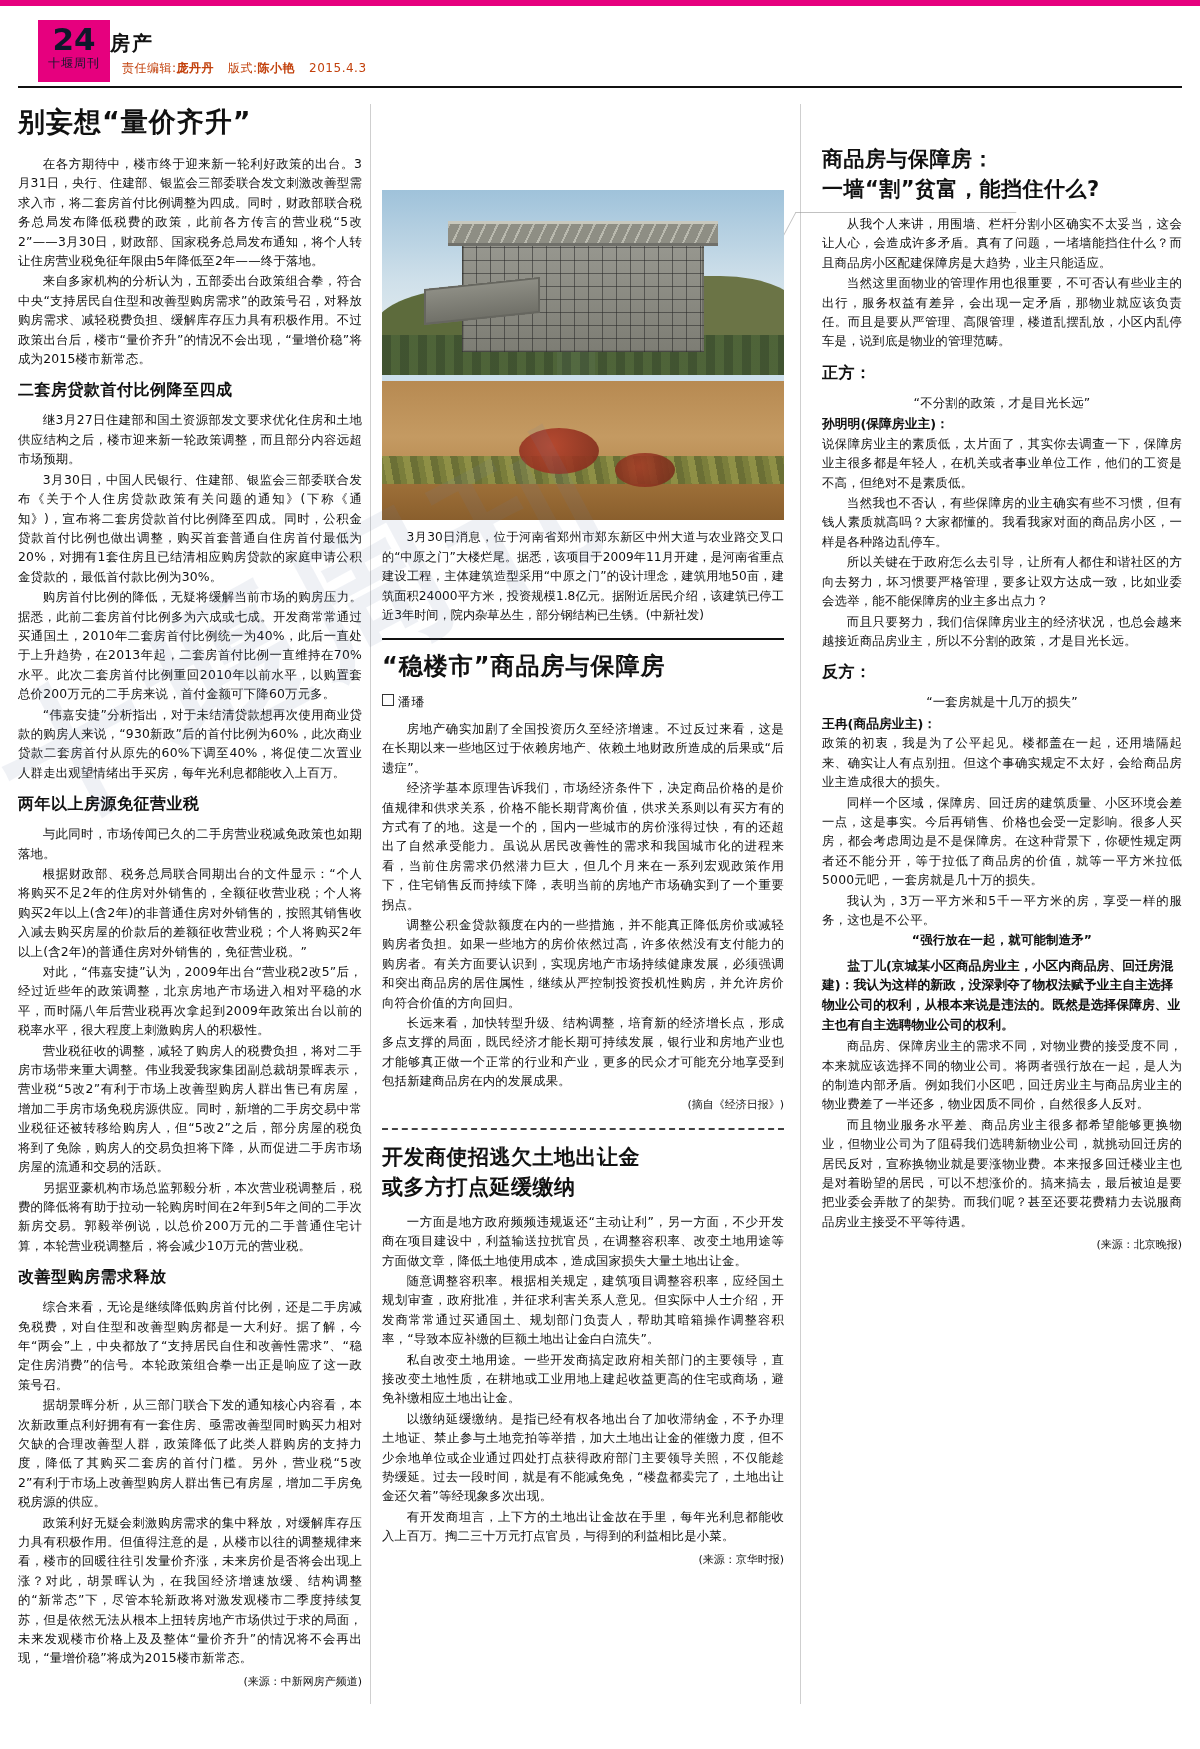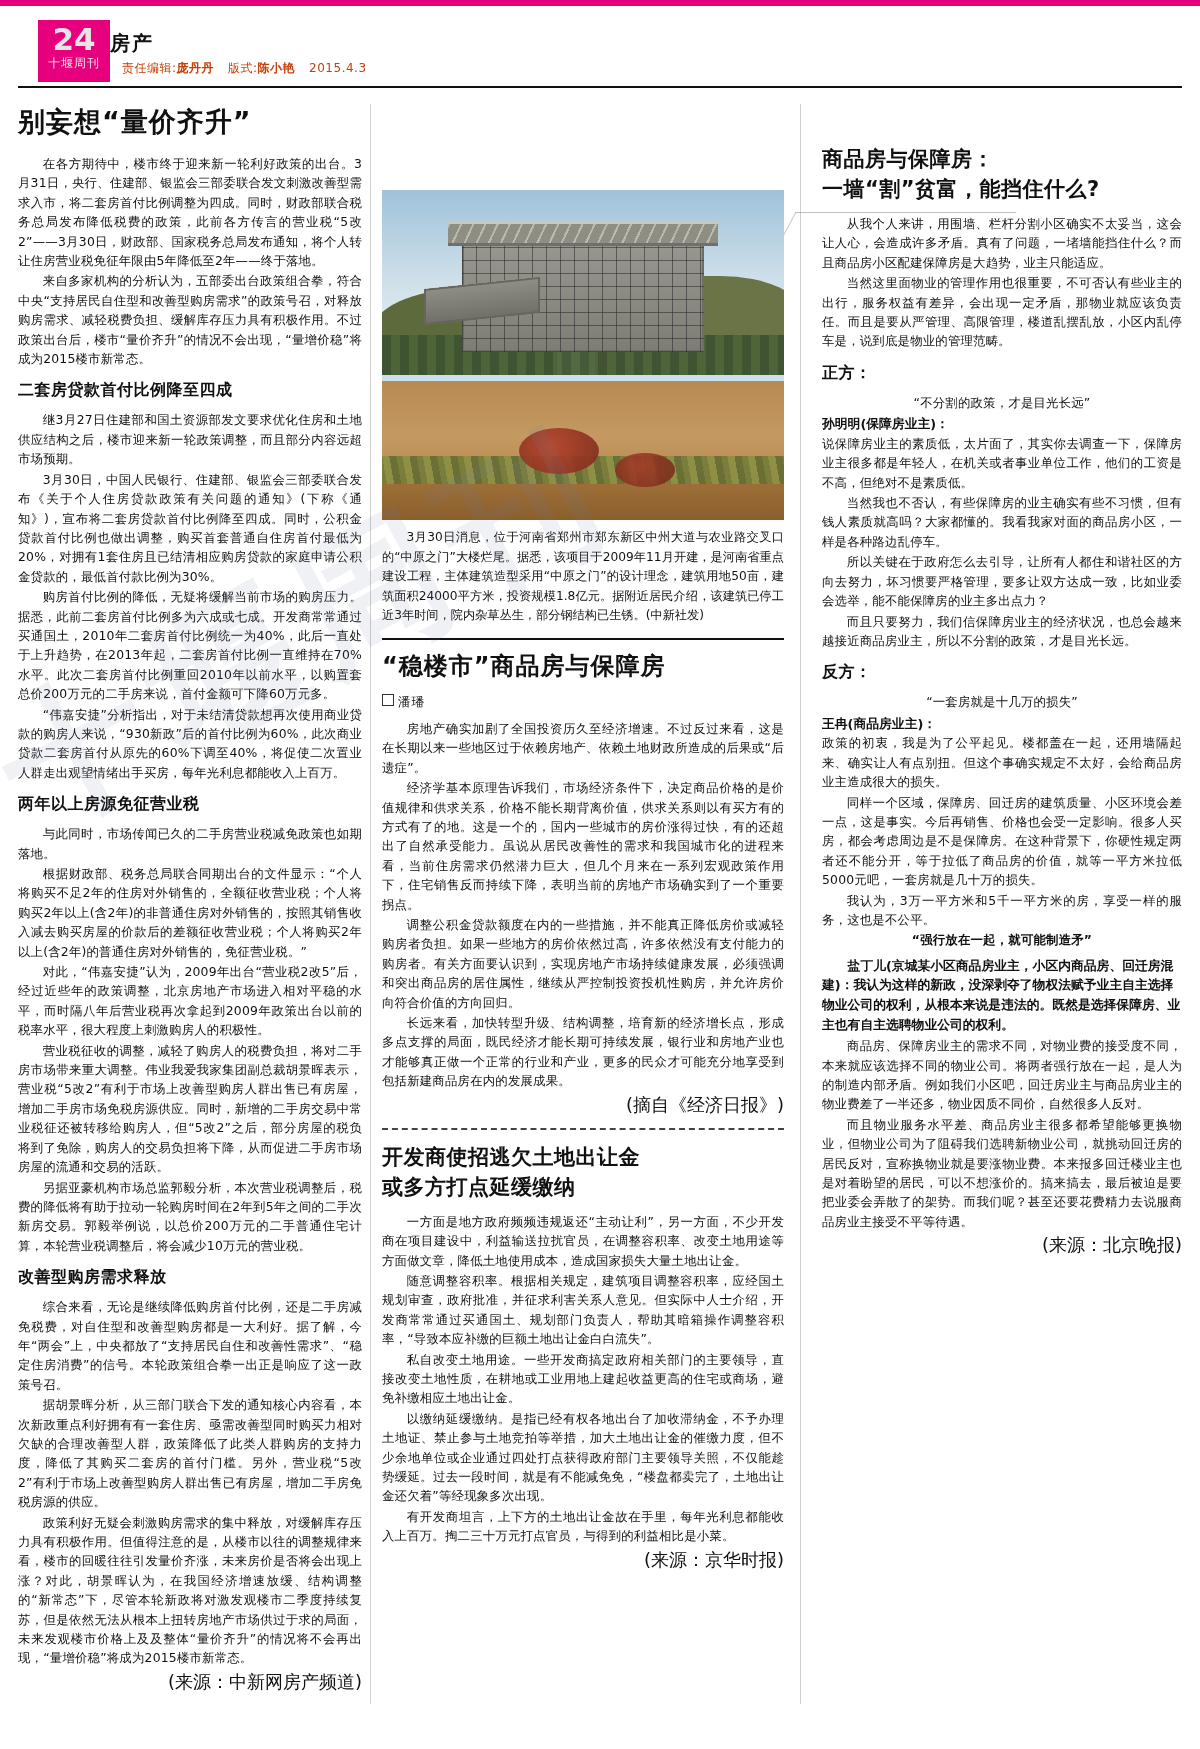--- a/index.html
+++ b/index.html
@@ -12,21 +12,21 @@
     overflow:hidden;
   }
   
   .masthead{
     position:absolute;left:0;top:0;width:1200px;height:88px;
     border-top:6px solid #e6007e;
     background:#fff;
   }
   .pagebox{
     position:absolute;left:38px;top:14px;width:72px;height:62px;
-    background:#e6007e;color:#e5e5e5;
+    background:#e6007e;color:#0f172a;
     display:flex;flex-direction:column;align-items:center;justify-content:flex-start;
   }
   .pagenum{font-size:31px;line-height:34px;font-weight:bold;padding-top:2px;}
   .pagemag{font-size:12px;line-height:15px;letter-spacing:1px;background:#e6007e;width:100%;text-align:center;}
   .section-title{
     position:absolute;left:110px;top:24px;font-size:20px;font-weight:bold;letter-spacing:2px;color:#111;
   }
   .byline{
     position:absolute;left:122px;top:54px;font-size:12px;color:#c2410c;letter-spacing:0.5px;
   }
@@ -59,21 +59,21 @@
   }
   p.body{
     font-size:12.4px;line-height:19.4px;margin:0 0 1px 0;text-align:justify;
     text-indent:2em;letter-spacing:0.2px;
   }
   p.nobody{ text-indent:0; }
   p.bold-lead{
     font-size:12.8px;line-height:19.6px;font-weight:bold;margin:6px 0 2px 0;text-indent:2em;
   }
   p.src{
-    font-size:18px;line-height:19px;margin:4px 0 0 0;text-align:right;
+    font-size:11px;line-height:19px;margin:4px 0 0 0;text-align:right;
   }
   .author{
     font-size:12.5px;margin:2px 0 8px 0;letter-spacing:1px;
   }
   .author .box{display:inline-block;width:10px;height:10px;border:1px solid #333;margin-right:4px;}
   
   .photo{
     width:402px;height:330px;position:relative;overflow:hidden;margin-top:86px;
     background:linear-gradient(#bcd6e8,#d9e7ef);
   }

